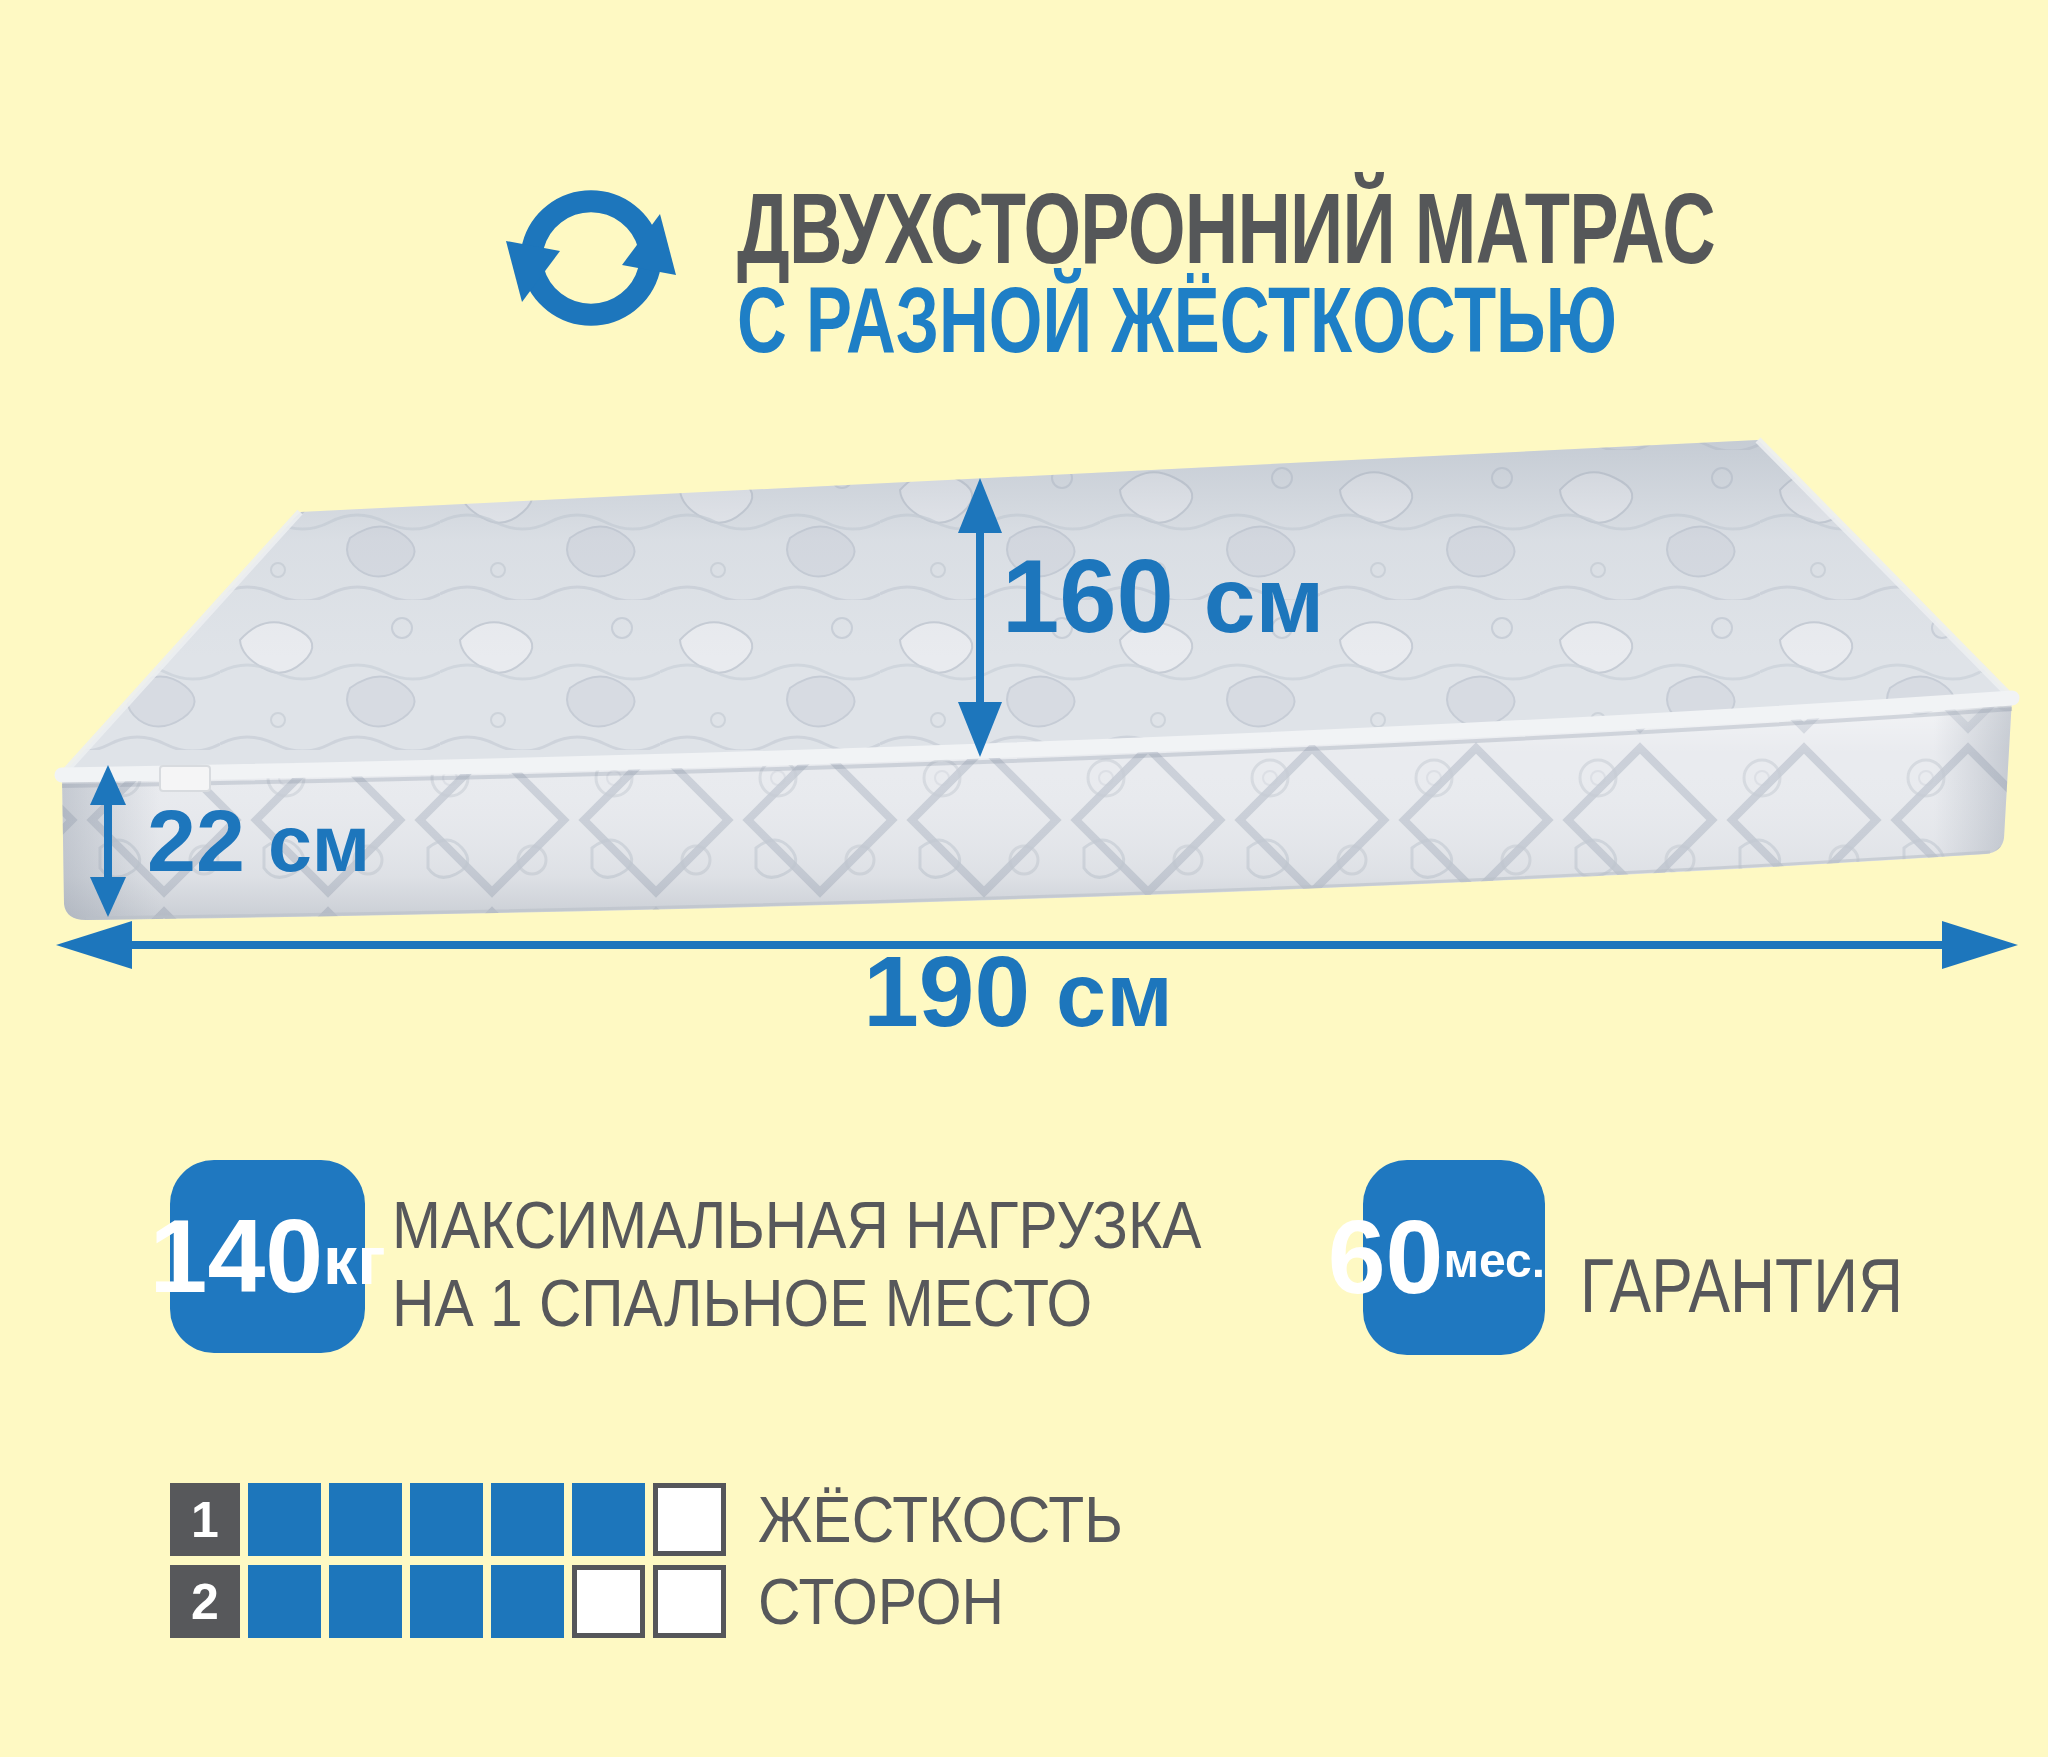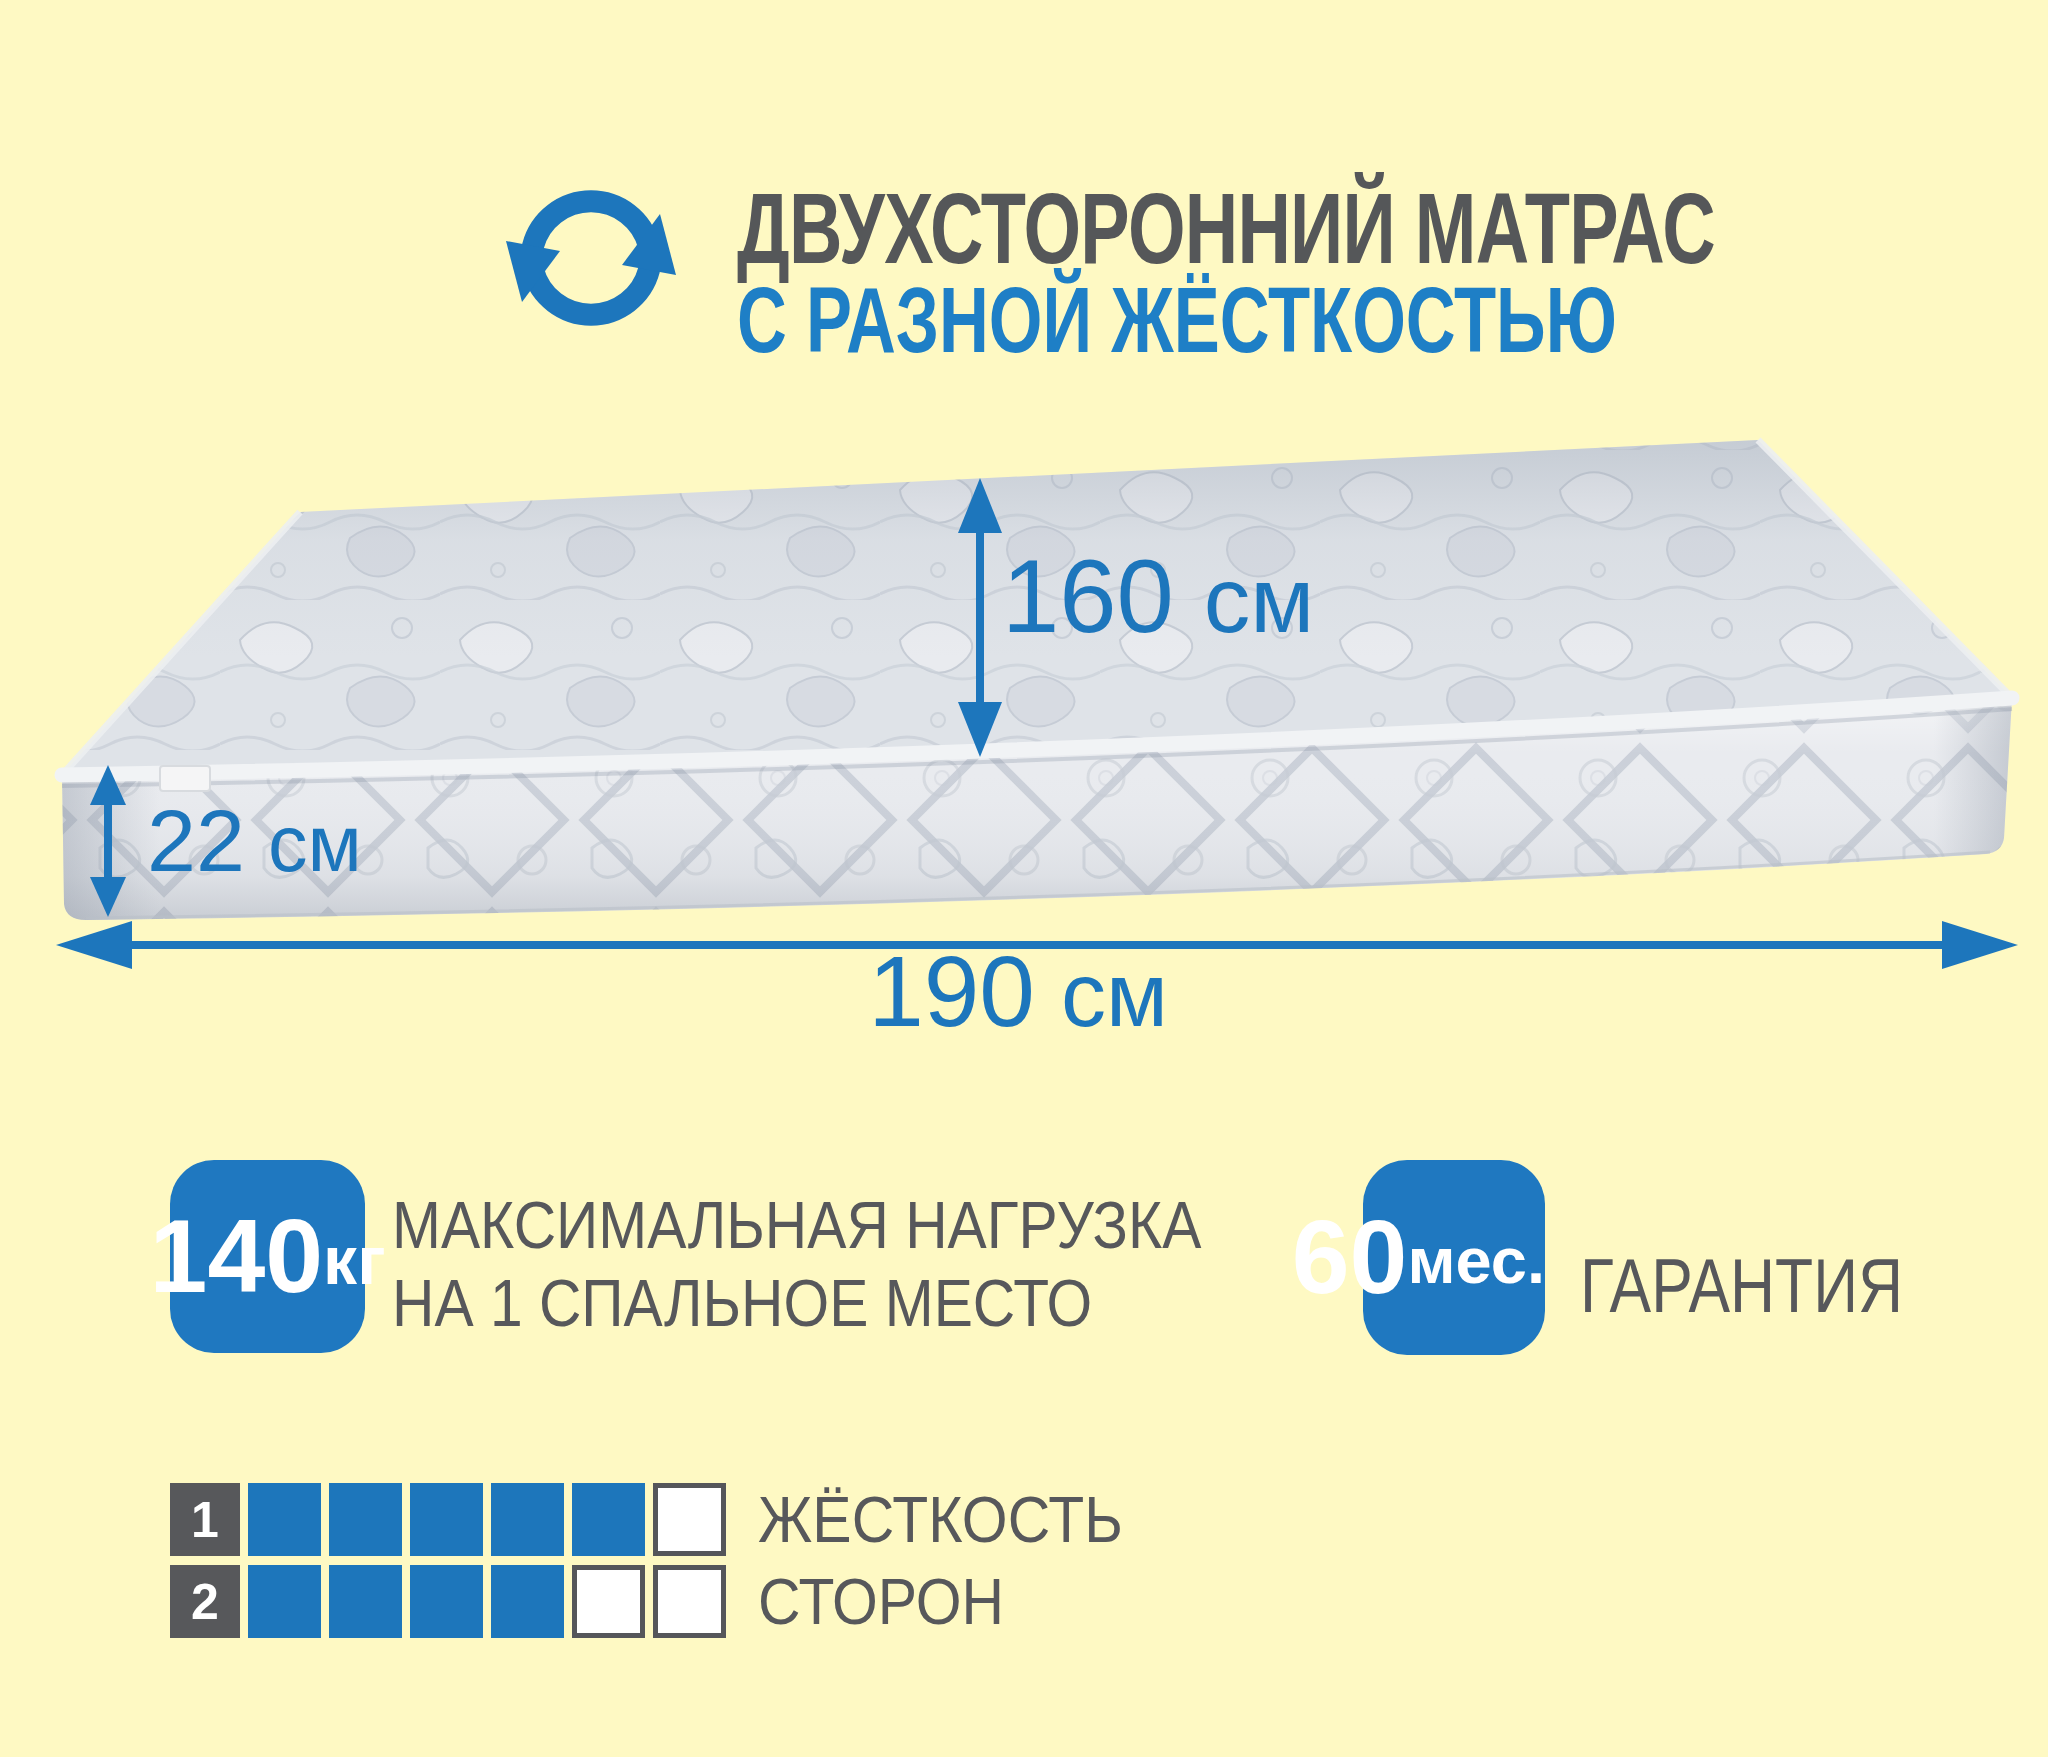--- a/index.html
+++ b/index.html
@@ -16,39 +16,39 @@
     left:737px;top:178px;font-size:100px;font-weight:700;color:#555759;
     white-space:nowrap;line-height:1;transform:scaleX(.74);transform-origin:0 0;
     letter-spacing:-1px;
   }
   .subtitle{
     left:737px;top:274px;font-size:92px;font-weight:700;color:#1e7fc6;
     white-space:nowrap;line-height:1;transform:scaleX(.75);transform-origin:0 0;
   }
 
   
-  .dim{color:var(--accent);font-weight:400;white-space:nowrap;line-height:1;}
+  .dim{color:var(--accent);font-weight:700;white-space:nowrap;line-height:1;}
   .dim .u{margin-left:18px;}
   .dim-depth{left:1002px;top:545px;font-size:103px;}
   .dim-depth .u{font-size:93px;margin-left:30px;}
   .dim-height{left:147px;top:797px;font-size:88px;}
   .dim-height .u{font-size:79px;margin-left:23px;}
   .dim-length{left:718px;top:941px;width:600px;text-align:center;font-size:100px;}
   .dim-length .u{font-size:90px;margin-left:26px;}
 
   
   .badge{
     background:#1f78c0;border-radius:44px;color:#ffffff;display:flex;
     flex-direction:row;align-items:center;justify-content:center;text-align:center;
   }
   .badge .val{font-size:104px;font-weight:700;line-height:.92;}
   .badge .unit{font-size:68px;font-weight:700;line-height:1;margin-top:6px;}
   .badge-load{left:170px;top:1160px;width:195px;height:193px;}
   .badge-warranty{left:1363px;top:1160px;width:182px;height:195px;justify-content:flex-end;}
-  .badge-warranty .unit{font-size:65px;}
+  .badge-warranty .unit{font-size:48px;}
 
   .big-label{
     color:var(--gray);font-size:66px;line-height:78px;white-space:nowrap;
     transform:scaleX(.89);transform-origin:0 0;
   }
   .label-load{left:392px;top:1186px;}
   .label-warranty{
     left:1580px;top:1248px;color:var(--gray);font-size:76px;line-height:1;
     white-space:nowrap;transform:scaleX(.82);transform-origin:0 0;
   }

